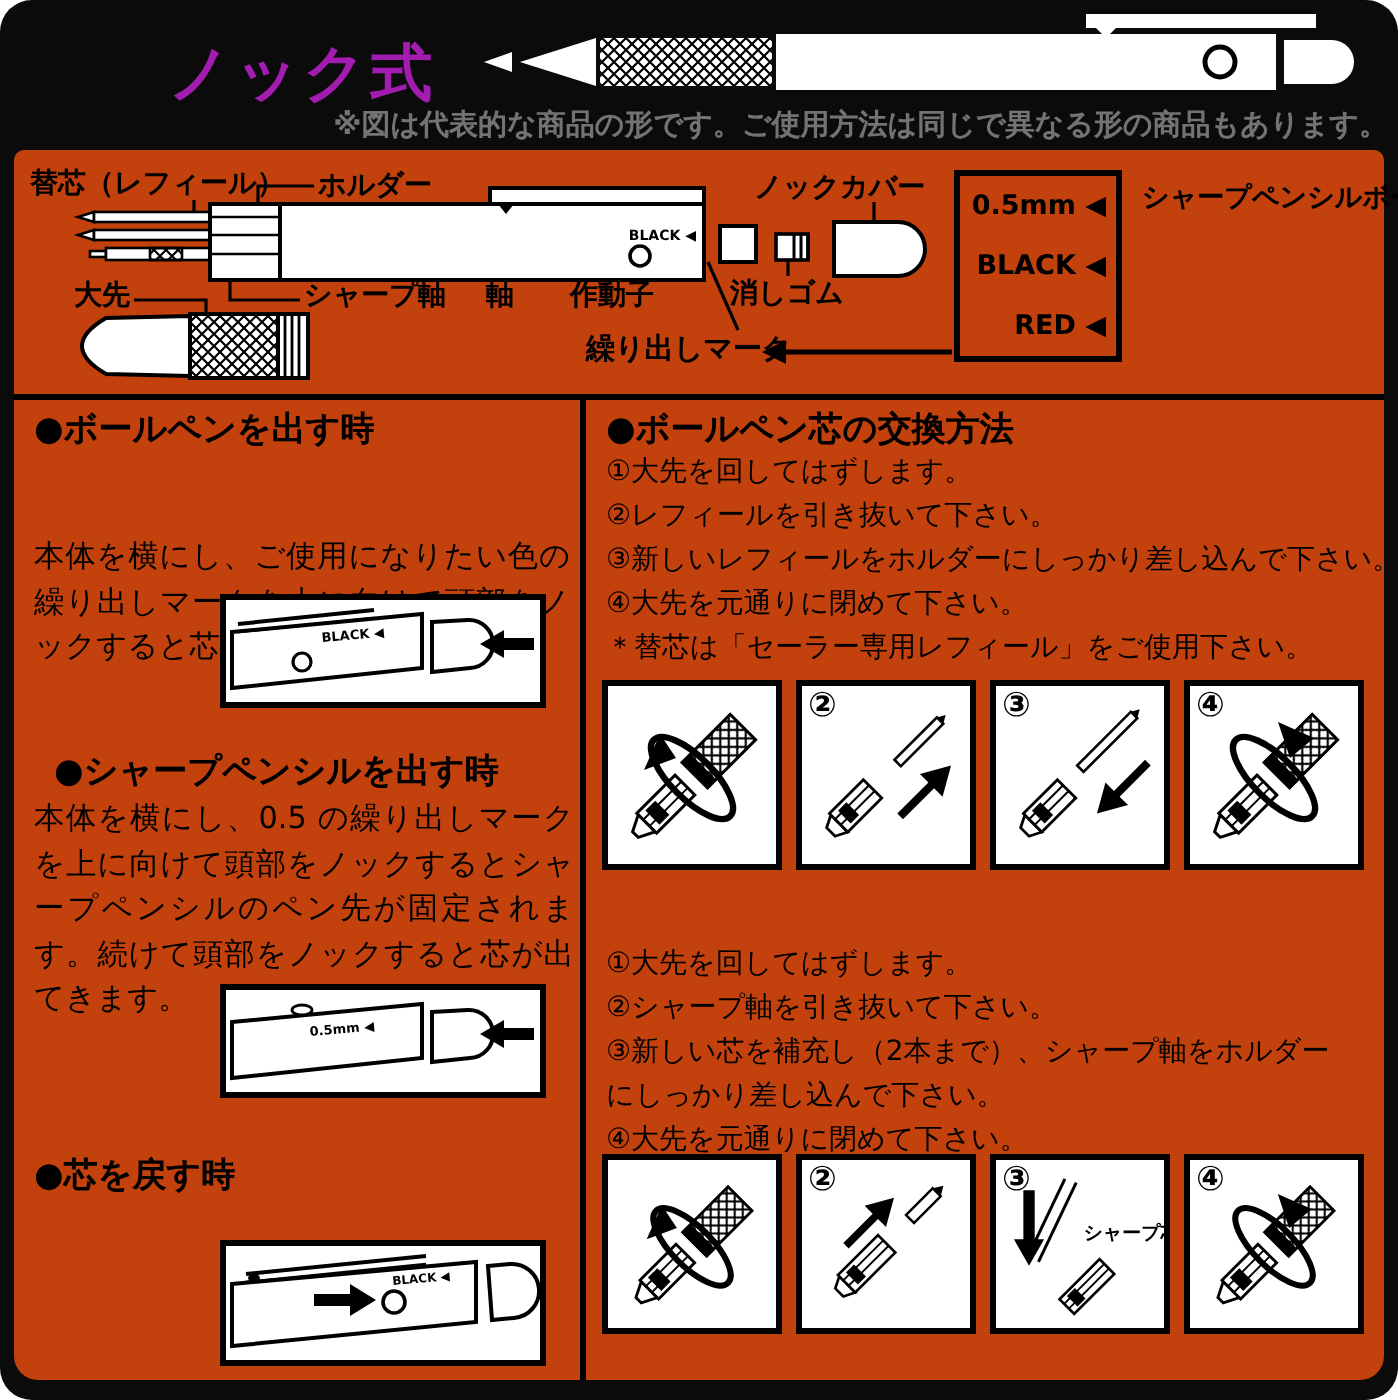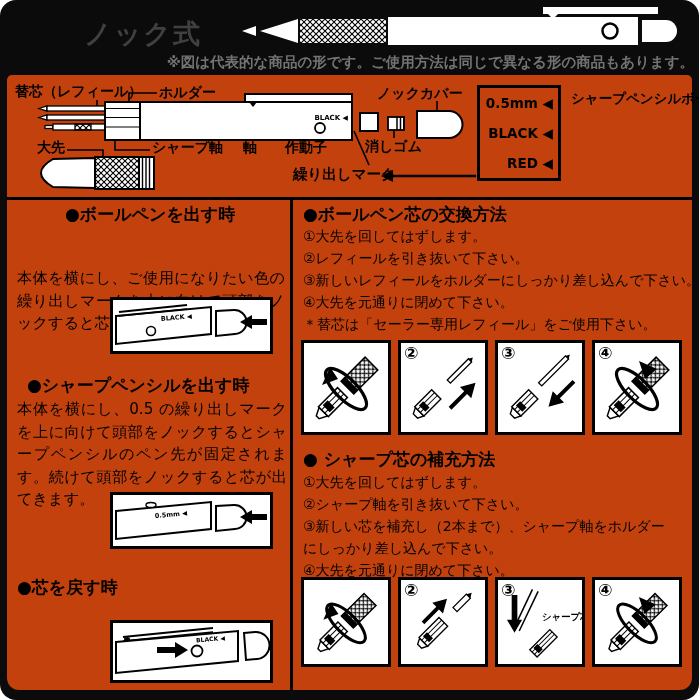--- a/index.html
+++ b/index.html
@@ -1,18 +1,18 @@
 <!DOCTYPE html>
 <html><head>
 <meta charset="utf-8">
 <style>
   html,body{margin:0;padding:0;background:#fff;}
   .stage{position:relative;width:699px;height:700px;font-family:"DejaVu Sans",sans-serif;color:#000;overflow:hidden;}
   .frame{position:absolute;inset:0;background:#0b0b0b;border-radius:16px;}
-  .knock-title{position:absolute;left:84px;top:16px;font-size:27px;font-weight:bold;color:#404040;letter-spacing:2px;white-space:nowrap;}
+  .knock-title{position:absolute;left:84px;top:16px;font-size:31px;font-weight:bold;color:#a21caf;letter-spacing:2px;white-space:nowrap;}
   .header-note{position:absolute;right:5px;top:53px;font-size:14.5px;font-weight:bold;color:#737373;white-space:nowrap;}
   .header-pen{position:absolute;left:238px;top:4px;}
   .panel{position:absolute;left:7px;top:75px;width:685px;height:615px;background:#c2410c;border-radius:5px 5px 12px 12px;}
   .hdiv{position:absolute;left:0;top:122px;width:685px;height:3px;background:#000;}
   .vdiv{position:absolute;left:283px;top:122px;width:3px;height:493px;background:#000;}
   .lbl{position:absolute;font-size:14px;font-weight:bold;white-space:nowrap;}
   .parts-svg{position:absolute;left:10px;top:14px;}
   .legend-box{position:absolute;left:470px;top:10px;width:84px;height:96px;border:3.5px solid #000;box-sizing:border-box;display:flex;flex-direction:column;justify-content:space-around;align-items:flex-end;padding-right:5px;}
   .legend-box .mark{font-size:13.5px;font-weight:bold;white-space:nowrap;}
   .legend-meanings{position:absolute;left:564px;top:15px;display:flex;flex-direction:row;}
@@ -133,21 +133,21 @@
     </div>
     <div class="legend-meanings">
       <span class="meaning">シャープペンシル</span>
       <span class="meaning">ボールペン・黒</span>
       <span class="meaning">ボールペン・赤(青)</span>
     </div>
 
     <div class="hdiv"></div>
     <div class="vdiv"></div>
 
-    <div class="sec-title" style="left:10px;top:128px;margin-left:48px;">●ボールペンを出す時</div>
+    <div class="sec-title" style="left:10px;top:128px;">●ボールペンを出す時</div>
     <div class="sec-body" style="left:10px;top:152px;width:268px;margin-top:40px;">本体を横にし、ご使用になりたい色の繰り出しマークを上に向けて頭部をノックすると芯が出ます。</div>
     <div class="dbox" style="left:103px;top:222px;width:157px;height:51px;">
       <svg width="157" height="51" viewBox="0 0 157 51">
         <polygon points="3,16 98,7 98,34 3,44" fill="#fff" stroke="#000" stroke-width="2"></polygon>
         <line x1="6" y1="12" x2="74" y2="5" stroke="#000" stroke-width="2"></line>
         <line x1="6" y1="16" x2="74" y2="9" stroke="#000" stroke-width="1.3"></line>
         <text x="48" y="21" font-size="6.5" transform="rotate(-5 48 21)">BLACK ◀</text>
         <circle cx="38" cy="31" r="4.5" fill="#fff" stroke="#000" stroke-width="1.6"></circle>
         <path d="M103,11 L121,10 a12,12 0 0 1 1,24 L103,36 z" fill="#fff" stroke="#000" stroke-width="2"></path>
         <polygon points="127,22 139,15 139,19 154,19 154,25 139,25 139,29" fill="#000"></polygon>
@@ -249,21 +249,20 @@
             <rect x="44" y="37" width="34" height="18" fill="#fff" stroke="#000" stroke-width="1.5"></rect>
             <rect x="44" y="37" width="34" height="18" fill="url(#xh)"></rect>
             <rect x="44" y="37" width="6" height="18" fill="#000"></rect>
           </g>
           <ellipse cx="42" cy="46" rx="27" ry="10.5" transform="rotate(45 42 46)" fill="none" stroke="#000" stroke-width="3.2"></ellipse>
           <polygon points="44,18 62,26 50,36" fill="#000"></polygon>
         </svg>
       </div>
     </div>
 
-    <div class="sec-title" style="left:296px;top:373px;">● シャープ芯の補充方法</div>
     <div class="steps" style="left:296px;top:396px;">
       <div>①大先を回してはずします。</div>
       <div>②シャープ軸を引き抜いて下さい。</div>
       <div>③新しい芯を補充し（2本まで）、シャープ軸をホルダー</div>
       <div>にしっかり差し込んで下さい。</div>
       <div>④大先を元通りに閉めて下さい。</div>
     </div>
 
     <div class="srow" style="left:294px;top:502px;">
       <div class="sbox short">

